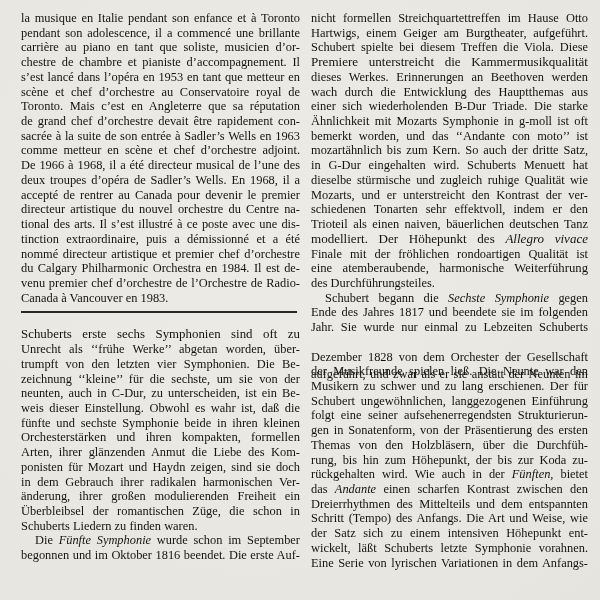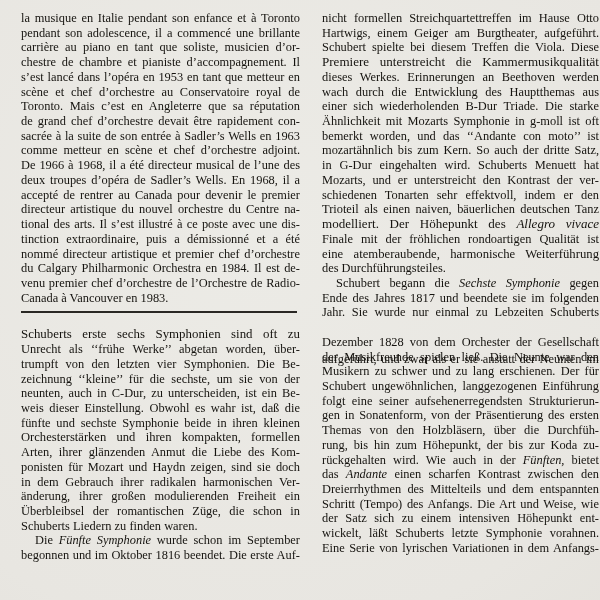--- a/index.html
+++ b/index.html
@@ -9,21 +9,21 @@
   }
   .page{
     position:relative;width:600px;height:600px;
     background:radial-gradient(130% 125% at 42% 38%, #ecebe6 0%, #e8e6e1 55%, #dedcd5 100%);
     color:#15130f;
     font-size:12.4px;
     -webkit-font-smoothing:antialiased;
   }
   .col{position:absolute;top:11px;}
   #col-left{left:21px;width:279px;}
-  #col-right{left:322px;width:277px;}
+  #col-right{left:311px;width:277px;}
   .para{margin:0;}
   .ln{
     height:14.72px;line-height:14.72px;
     white-space:pre;overflow:visible;
   }
   .ln > span{display:inline-block;white-space:pre;}
   .ln.ind{padding-left:14px;}
   .rule{
     height:2px;background:#2a2824;border:none;
     margin:6px 0 14px 0;width:99%;
@@ -85,20 +85,21 @@
         <div class="ln"><span style="word-spacing: 3.65937px;">Hartwigs, einem Geiger am Burgtheater, aufgeführt.</span></div>
         <div class="ln"><span style="word-spacing: 2.77455px;">Schubert spielte bei diesem Treffen die Viola. Diese</span></div>
         <div class="ln"><span style="word-spacing: 7px; transform: scaleX(1.05367); transform-origin: 0px 50%;">Premiere unterstreicht die Kammermusikqualität</span></div>
         <div class="ln"><span style="word-spacing: 4.58437px;">dieses Werkes. Erinnerungen an Beethoven werden</span></div>
         <div class="ln"><span style="word-spacing: 4.53125px;">wach durch die Entwicklung des Hauptthemas aus</span></div>
         <div class="ln"><span style="word-spacing: 3.44271px;">einer sich wiederholenden B-Dur Triade. Die starke</span></div>
         <div class="ln"><span style="word-spacing: 2.15625px;">Ähnlichkeit mit Mozarts Symphonie in g-moll ist oft</span></div>
         <div class="ln"><span style="word-spacing: 4.08036px;">bemerkt worden, und das ‘‘Andante con moto’’ ist</span></div>
         <div class="ln"><span style="word-spacing: 1.84961px;">mozartähnlich bis zum Kern. So auch der dritte Satz,</span></div>
         <div class="ln"><span style="word-spacing: 4.70312px;">in G-Dur eingehalten wird. Schuberts Menuett hat</span></div>
+        <div class="ln"><span style="word-spacing: 2.35156px;">dieselbe stürmische und zugleich ruhige Qualität wie</span></div>
         <div class="ln"><span style="word-spacing: 3.62723px;">Mozarts, und er unterstreicht den Kontrast der ver-</span></div>
         <div class="ln"><span style="word-spacing: 4.92708px;">schiedenen Tonarten sehr effektvoll, indem er den</span></div>
         <div class="ln"><span style="word-spacing: 2.32552px;">Trioteil als einen naiven, bäuerlichen deutschen Tanz</span></div>
         <div class="ln"><span style="word-spacing: 7px; transform: scaleX(1.05311); transform-origin: 0px 50%;">modelliert. Der Höhepunkt des <i>Allegro vivace</i></span></div>
         <div class="ln"><span style="word-spacing: 4.875px;">Finale mit der fröhlichen rondoartigen Qualität ist</span></div>
         <div class="ln"><span style="word-spacing: 7px; transform: scaleX(1.02504); transform-origin: 0px 50%;">eine atemberaubende, harmonische Weiterführung</span></div>
         <div class="ln end"><span>des Durchführungsteiles.</span></div>
       </div>
       <div class="para">
         <div class="ln ind"><span style="word-spacing: 6.28437px;">Schubert begann die <i>Sechste Symphonie</i> gegen</span></div>

